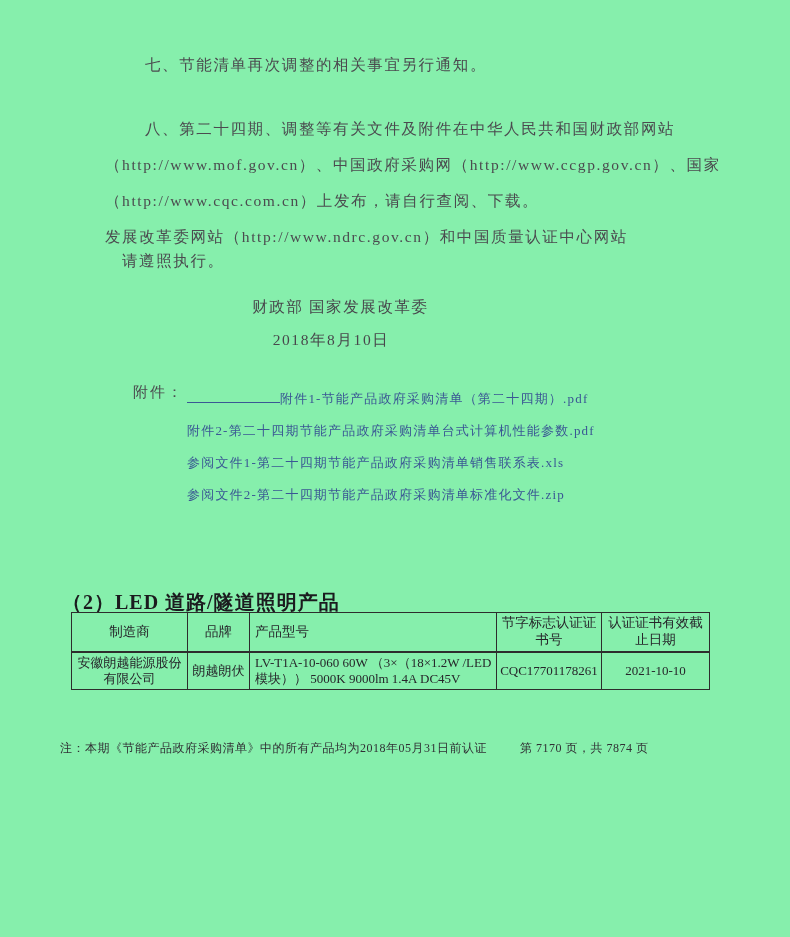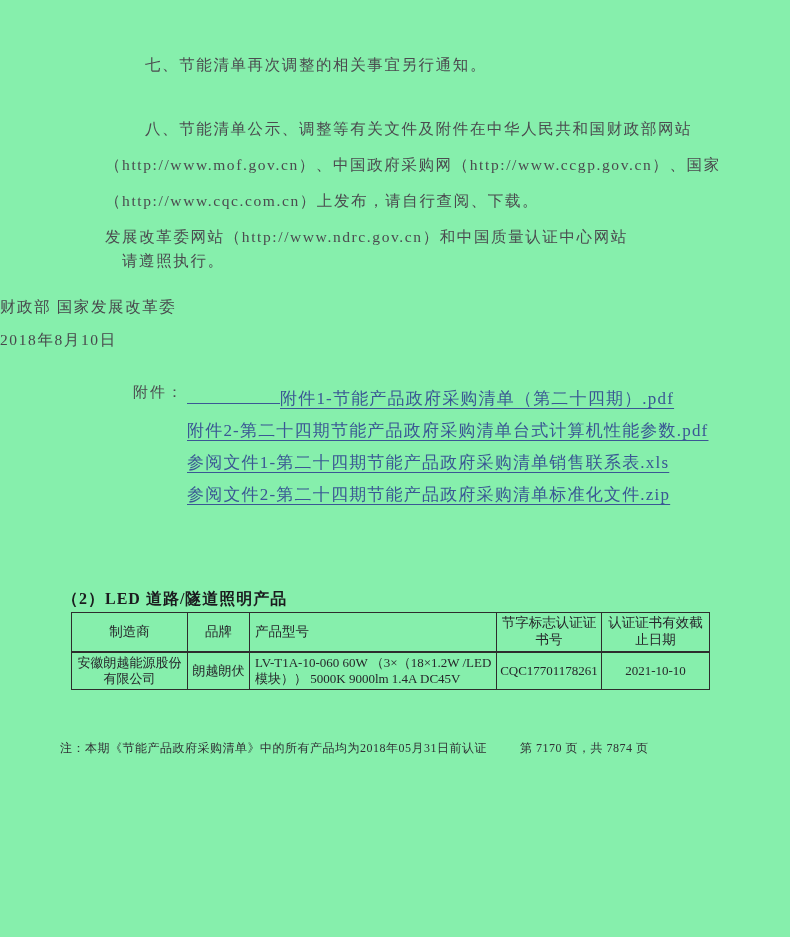--- a/index.html
+++ b/index.html
@@ -15,48 +15,47 @@
   .body-text{
     color:#4b4b4f;
     font-size:15.5px;
     letter-spacing:1.6px;
     white-space:nowrap;
   }
   .para-block{line-height:36px;}
   .para-line{height:36px;}
   .para-line.indent{padding-left:40px;}
   
-  .right-align{text-align:left;white-space:nowrap;color:#48484c;}
+  .right-align{text-align:center;white-space:nowrap;color:#48484c;}
   
   .links-block{line-height:32px;}
   .doc-link{
     display:block;
     color:#3a5794;
-    font-size:17px;
+    font-size:13px;
     letter-spacing:1.2px;
-    text-decoration:underline;
     text-underline-offset:4px;
     text-decoration-thickness:1px;
     white-space:nowrap;
     cursor:pointer;
   }
   .lead-underline{
     display:inline-block;
     width:93px;
     height:1em;
     border-bottom:1px solid #3a5794;
     margin-right:0;
     vertical-align:baseline;
   }
   .attach-label{color:#4b4b4f;font-size:15px;letter-spacing:2px;white-space:nowrap;}
   
   .section-title{
     color:#1b1b1e;
     font-weight:bold;
-    font-size:16px;
+    font-size:20px;
     letter-spacing:1px;
     white-space:nowrap;
   }
   
   table.products{
     border-collapse:collapse;
     table-layout:fixed;
     width:638px;
     color:#26262a;
     font-size:13px;
@@ -85,21 +84,21 @@
   .note-text{color:#303034;font-size:12px;letter-spacing:0.5px;white-space:nowrap;}
 </style>
 </head>
 <body>
 
 <div class="page">
 
   <div class="abs body-text" style="top:55px;left:145px;">七、节能清单再次调整的相关事宜另行通知。</div>
 
   <div class="abs body-text para-block" style="top:111px;left:105px;">
-    <div class="para-line indent">八、节能清单公示、调整等有关文件及附件在中华人民共和国财政部网站</div>
+    <div class="para-line indent">八、第二十四期、调整等有关文件及附件在中华人民共和国财政部网站</div>
     <div class="para-line">（http://www.mof.gov.cn）、中国政府采购网（http://www.ccgp.gov.cn）、国家</div>
     <div class="para-line">（http://www.cqc.com.cn）上发布，请自行查阅、下载。</div>
     <div class="para-line">发展改革委网站（http://www.ndrc.gov.cn）和中国质量认证中心网站</div>
   </div>
 
   <div class="abs body-text" style="top:251px;left:122px;text-align:right;">请遵照执行。</div>
 
   <div class="abs body-text right-align" style="top:297px;left:0;width:681px;">财政部 国家发展改革委</div>
 
   <div class="abs body-text right-align" style="top:330px;left:0;width:662px;">2018年8月10日</div>

